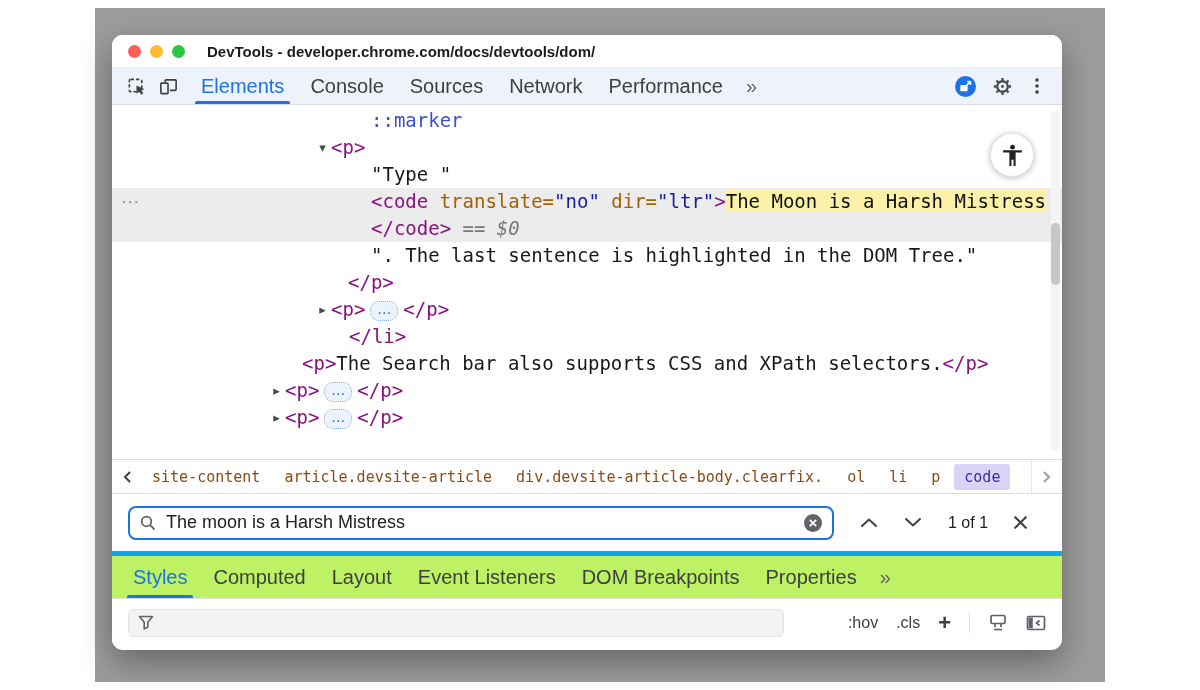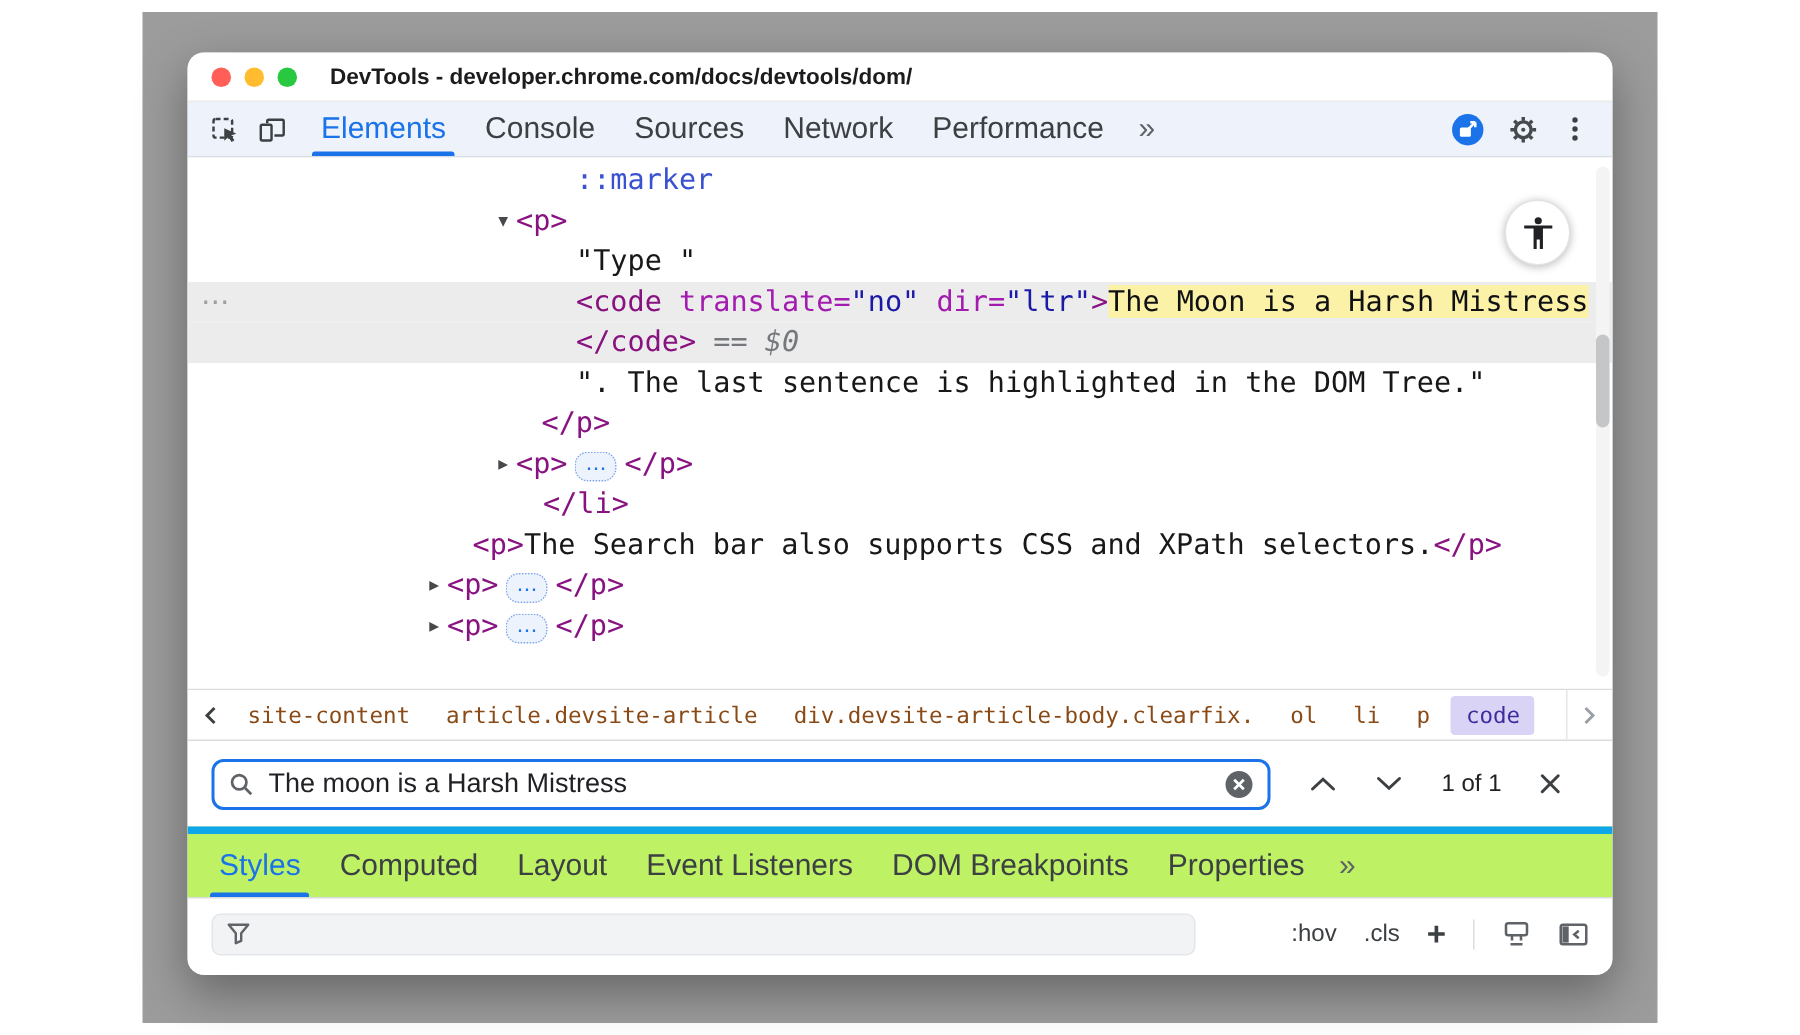--- a/index.html
+++ b/index.html
@@ -1,21 +1,21 @@
 <!DOCTYPE html>
 <html><head>
 <meta charset="utf-8">
 <style>
   html,body{margin:0;padding:0}
   body{width:1200px;height:690px;position:relative;background:#ffffff;
        font-family:"Liberation Sans",sans-serif;overflow:hidden}
 
   .backdrop{position:absolute;left:95px;top:8px;width:1010px;height:674px;background:#9c9c9c}
 
-  .window{position:absolute;left:125px;top:35px;width:950px;height:615px;background:#fff;
+  .window{position:absolute;left:112px;top:35px;width:950px;height:615px;background:#fff;
           border-radius:11px;box-shadow:0 12px 32px rgba(0,0,0,.35);overflow:hidden}
 
   
   .titlebar{height:32px;display:flex;align-items:center;padding-left:16px;background:#fff;border-bottom:1px solid #ececec}
   .lights{display:flex;gap:9px;align-items:center}
   .light{width:13px;height:13px;border-radius:50%}
   .red{background:#ff5f57}.yellow{background:#febc2e}.green{background:#28c840}
   .title{margin-left:22px;font-size:15px;font-weight:bold;color:#1c1c1e;white-space:nowrap}
 
   
@@ -31,21 +31,21 @@
   
   .dom{position:relative;height:352px;background:#fff;font-family:"DejaVu Sans Mono",monospace;
        font-size:19px;padding-top:2px;overflow:hidden}
   .t-row{height:27px;line-height:27px;white-space:pre;position:relative}
   .t-row.sel{background:#ececec}
   .arrow{display:inline-block;width:17px;margin-left:-17px;text-align:center;color:#46484b;font-size:13px;
          font-family:"DejaVu Sans",sans-serif;vertical-align:2px}
   .gutter-dots{position:absolute;left:9px;top:0;color:#9aa0a6;font-family:"DejaVu Sans",sans-serif;font-size:19px}
   .sg-pseudo{color:#3a51d1}
   .sg-tag{color:#881280}
-  .sg-attr,.sg-eq{color:#a21caf}
+  .sg-attr,.sg-eq{color:#a16207}
   .sg-val{color:#1a1aa6}
   .sg-text,.sg-plain{color:#18181a}
   .sg-dim{color:#75787c;font-style:italic}
   .sg-hl{background:#fbf1a7;color:#101114}
   .ellipsis-btn{display:inline-block;background:#edf3fd;border:1px dotted #7fa6ea;color:#1a73e8;border-radius:9px;
                 font-size:14px;line-height:13px;padding:1px 6px 4px;margin:0 5px;vertical-align:2px;
                 font-family:"DejaVu Sans",sans-serif}
   .a11y-btn{position:absolute;top:28px;right:28px;width:42px;height:42px;border-radius:50%;background:#fff;
             border:1px solid #e3e3e3;box-shadow:0 1px 6px rgba(0,0,0,.28);display:flex;align-items:center;justify-content:center}
   .scroll-track{position:absolute;top:6px;right:2px;width:9px;height:340px;background:#f4f4f4;border-radius:5px}

